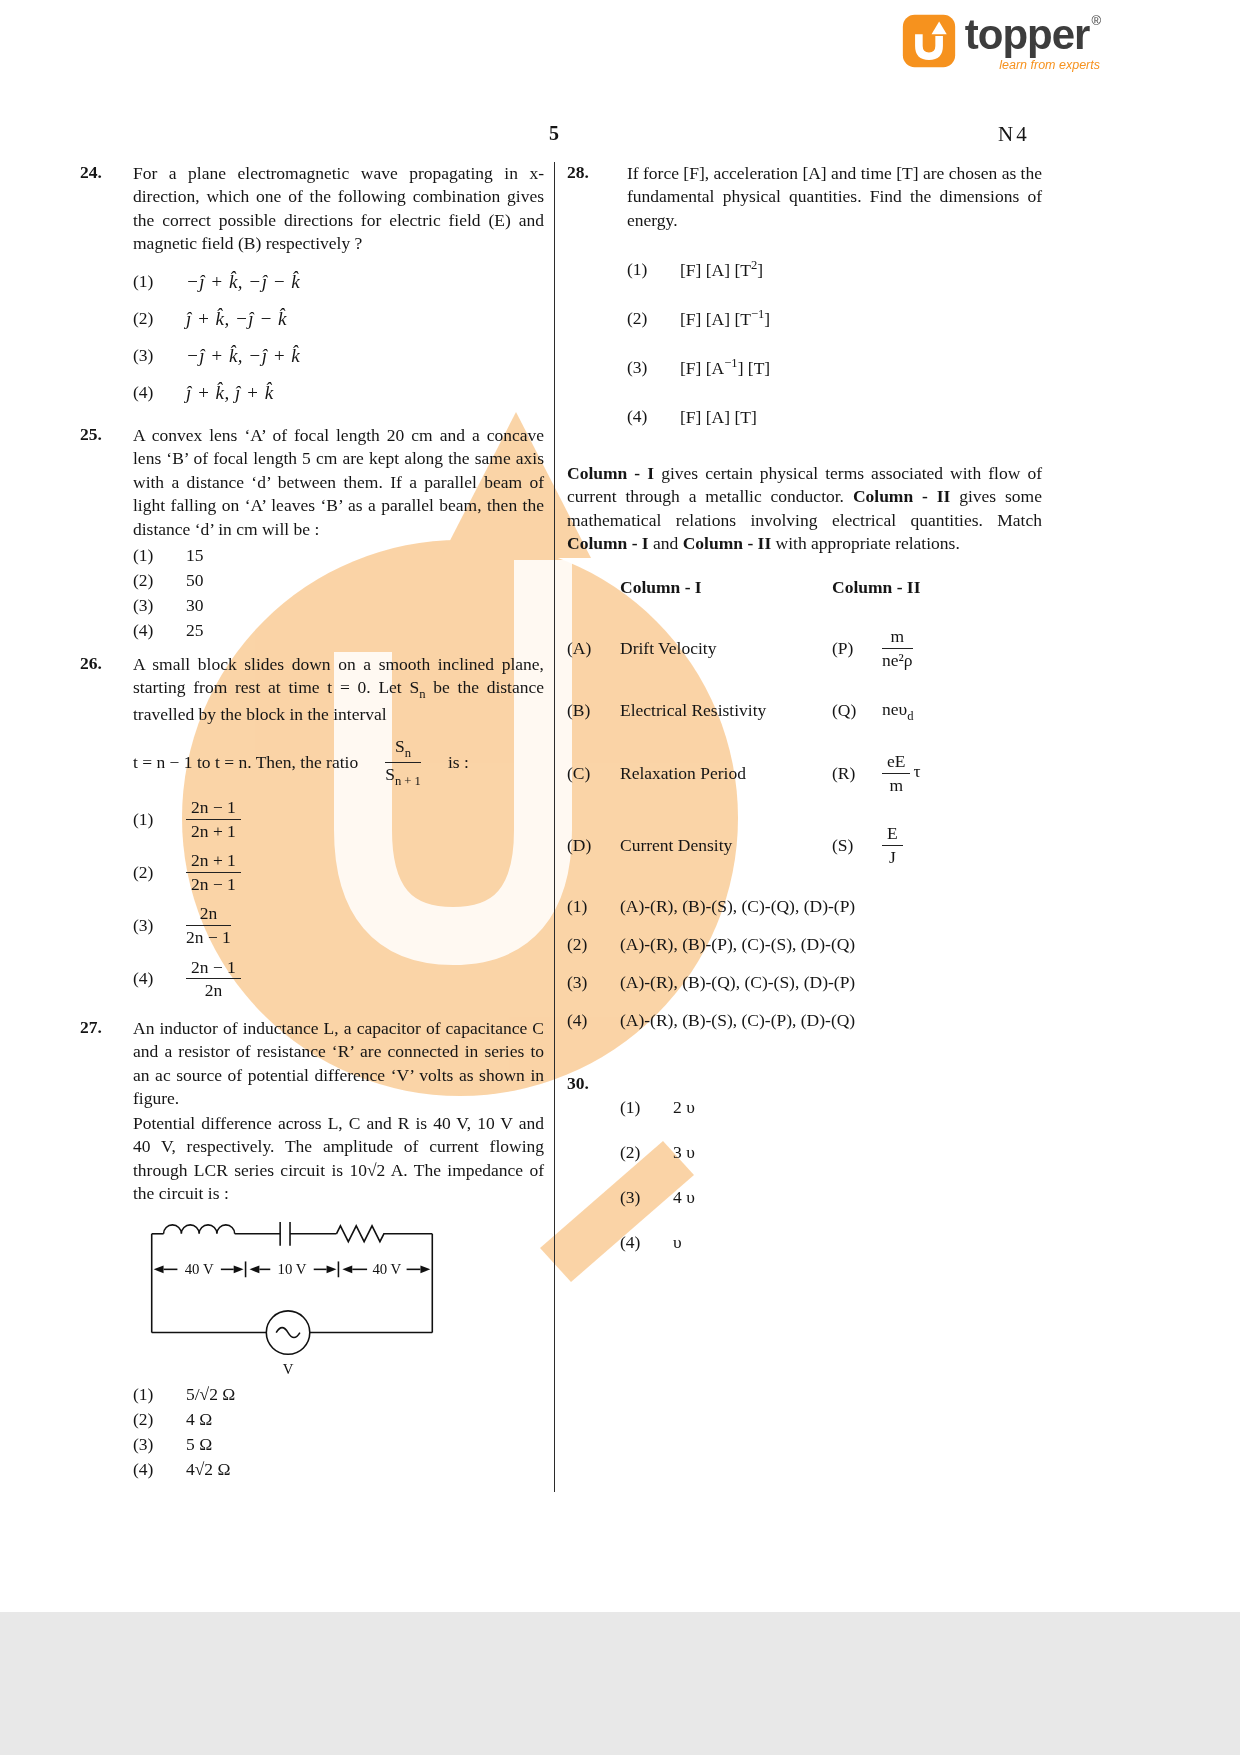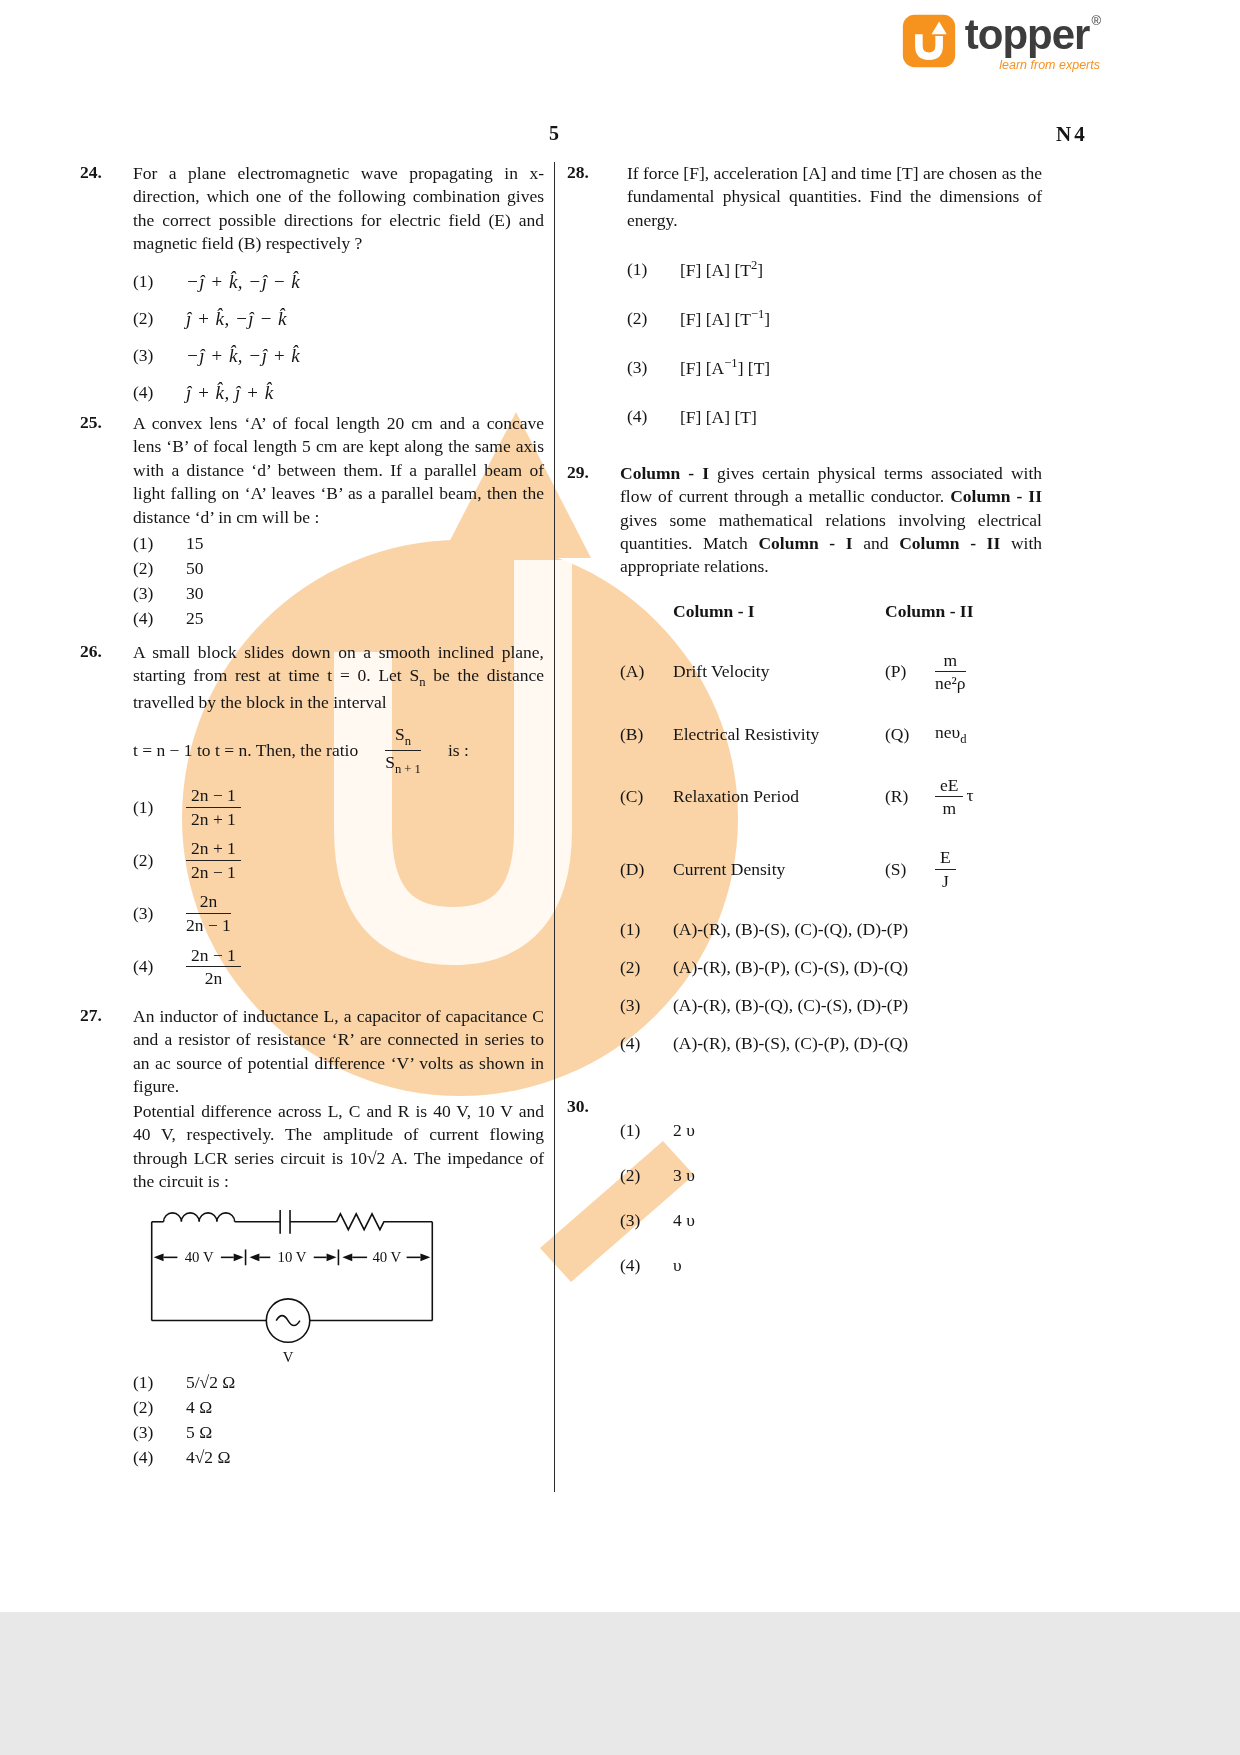--- a/index.html
+++ b/index.html
@@ -28,21 +28,21 @@
     font-weight: 800; font-size: 42px; line-height: 1; color: #3d3d3d; letter-spacing: -1px;
   }
   .brand-name .reg { font-size: 13px; vertical-align: top; font-weight: 400; margin-left: 2px; }
   .brand-tagline {
     color: #F6921E; font-size: 12.5px; font-style: italic; text-align: right; margin-top: 2px;
   }
 
   
   .page-head { position: absolute; top: 122px; left: 0; width: 100%; z-index: 1; }
   .page-num  { position: absolute; left: 549px; font-weight: 700; font-size: 20px; }
-  .paper-code{ position: absolute; left: 1056px; font-weight: 700; font-size: 21px; letter-spacing: 3px; }
+  .paper-code{ position: absolute; left: 998px; font-weight: 400; font-size: 21px; letter-spacing: 3px; }
 
   
   .cols {
     position: absolute; top: 162px; left: 80px; width: 962px; z-index: 1;
     display: flex; align-items: flex-start;
   }
   .col-left  { width: 464px; }
   .divider   { width: 0; border-left: 1.6px solid #2b2b2b; align-self: stretch; margin-left: 10px; min-height: 1330px; }
   .col-right { flex: 1; margin-left: 12px; }
 
@@ -86,21 +86,21 @@
   .match-row { display: flex; align-items: center; margin-bottom: 28px; }
   .match-row .ml { width: 53px; flex-shrink: 0; }
   .match-row .mt { width: 212px; flex-shrink: 0; }
   .match-row .mr { width: 50px; flex-shrink: 0; }
   .rel-suffix { margin-left: 3px; }
 
   sub { font-size: 0.72em; }
   sup { font-size: 0.72em; }
 
   
-  .q24 { margin-bottom: 8px; }
+  .q24 { margin-bottom: 20px; }
   .q25 { margin-bottom: 12px; }
   .q26 { margin-bottom: 16px; margin-top: 8px; }
   .q28 { margin-bottom: 34px; gap: 7px; }
   .q29 { margin-bottom: 42px; }
   .q29-opts { margin-top: 14px; }
   .opt-medium { margin-top: 17px; }
   .opt-q30 { margin-top: 24px; }
 </style>
 </head>
 <body>
@@ -322,21 +322,20 @@
             </div>
             <div class="opt opt-wide">
               <span class="ol">(4)</span>
               <span class="ov"><span>[F] [A] [T]</span><sup></sup><span></span></span>
             </div>
           </div>
         </div>
       </div>
 
       <div class="q q29">
-        <div class="qn">29.</div>
         <div class="qb">
           <p class="qt"><b>Column - I</b><span> gives certain physical terms associated with flow of current through a metallic conductor. </span><b>Column - II</b><span> gives some mathematical relations involving electrical quantities. Match </span><b>Column - I</b><span> and </span><b>Column - II</b><span> with appropriate relations.</span></p>
 
           <div class="match-head">
             <span class="s"></span>
             <span class="h1">Column - I</span>
             <span class="h2">Column - II</span>
           </div>
 
           <div class="match-row">

